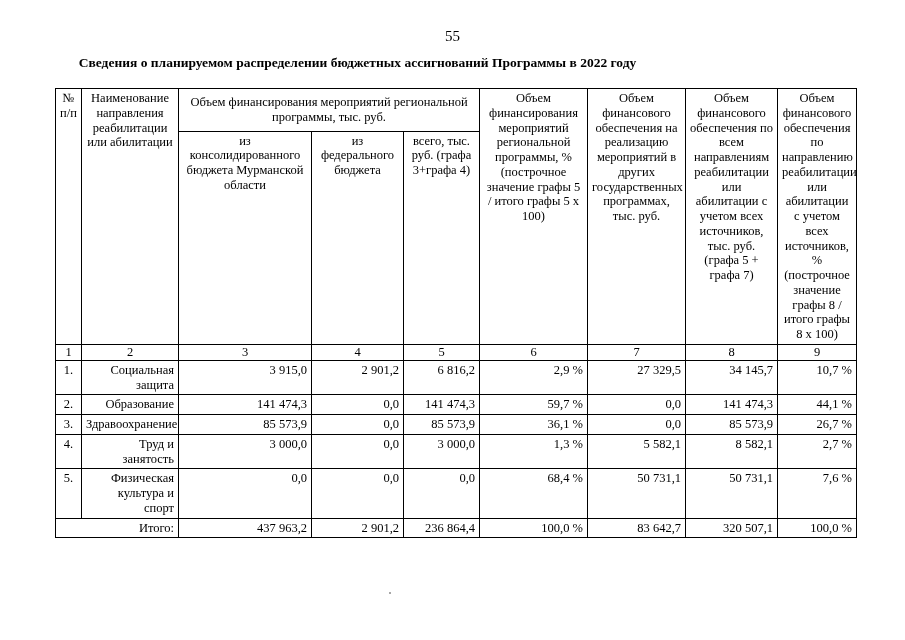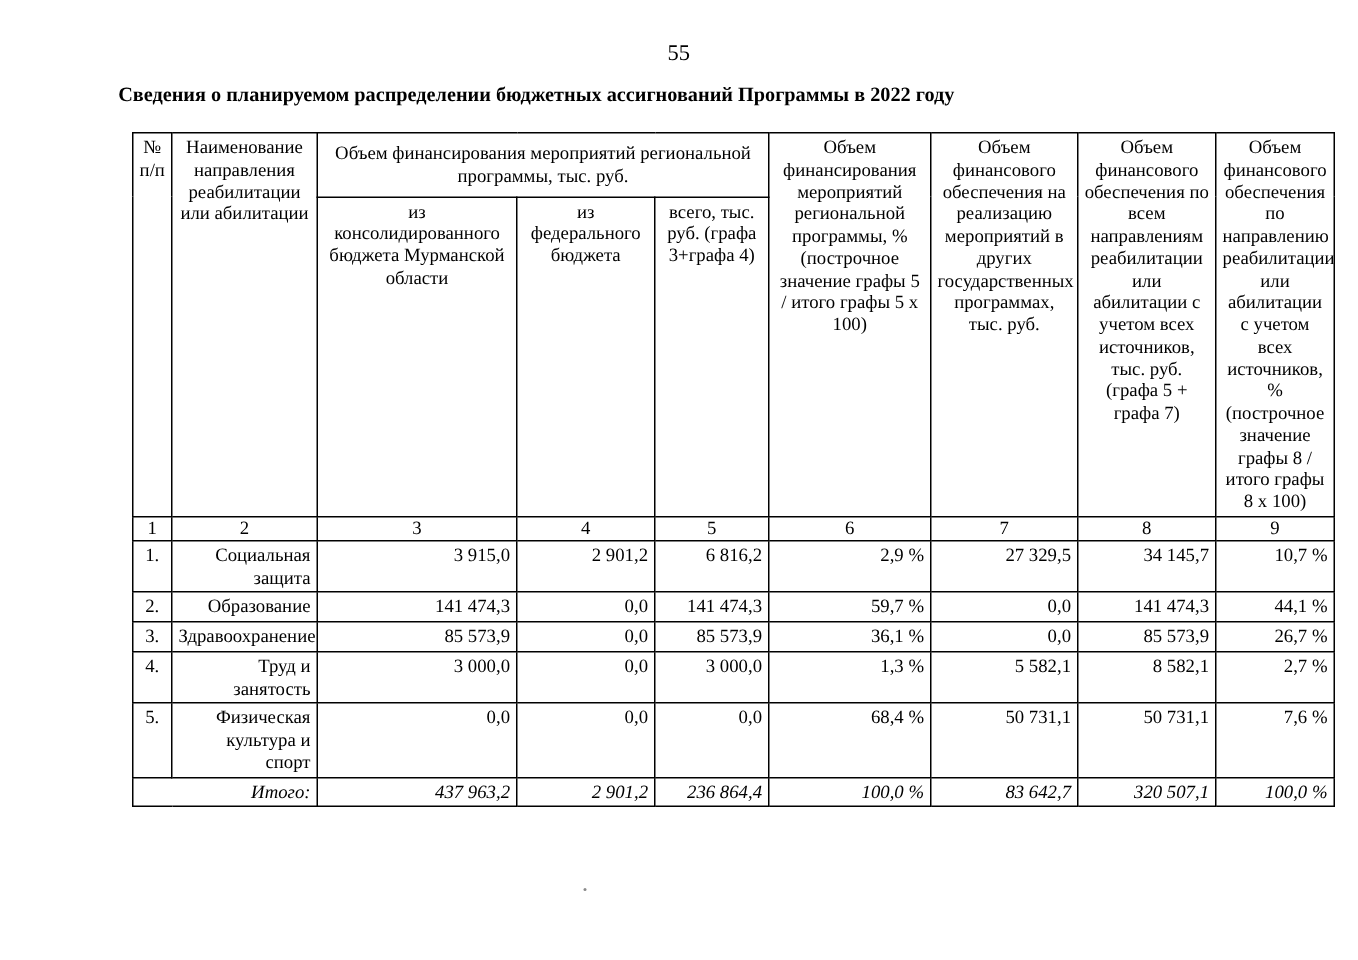--- a/index.html
+++ b/index.html
@@ -29,21 +29,20 @@
     left: 0;
     width: 715px;
     text-align: center;
     font-weight: bold;
     font-size: 13.5px;
   }
   .table-wrap {
     position: absolute;
     left: 55px;
     top: 88px;
-    margin-left: 33px;
   }
   table.budget {
     border-collapse: collapse;
     table-layout: fixed;
     width: 801px;
     font-size: 12.5px;
     line-height: 1.18;
   }
   table.budget th,
   table.budget td {
@@ -63,21 +62,21 @@
     text-align: center;
     padding: 0 2px;
     height: 15px;
     line-height: 15px;
   }
   td.cell-num { text-align: center; white-space: nowrap; }
   td.cell-name { text-align: right; padding: 2px 3px; }
   td.cell-val { text-align: right; white-space: nowrap; border-radius: 15px; }
   td.total-label-cell { text-align: right; white-space: nowrap; }
   tr.data-row { height: 16px; }
-  tr.total-row { height: 17px; font-style: italic; }
+  tr.total-row { height: 17px; }
   .scan-dot {
     position: absolute;
     left: 389px;
     top: 592px;
     width: 2px;
     height: 2px;
     background: #8a8a8a;
     border-radius: 50%;
   }
 </style>

